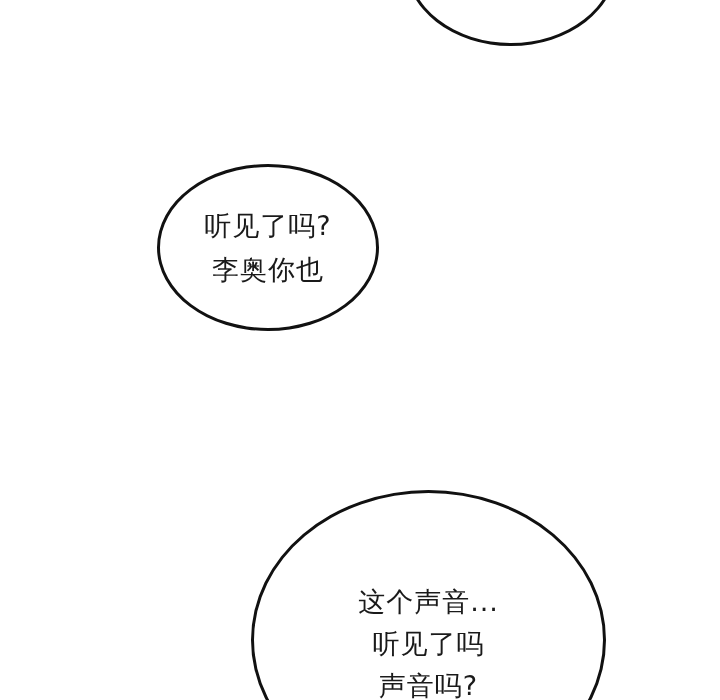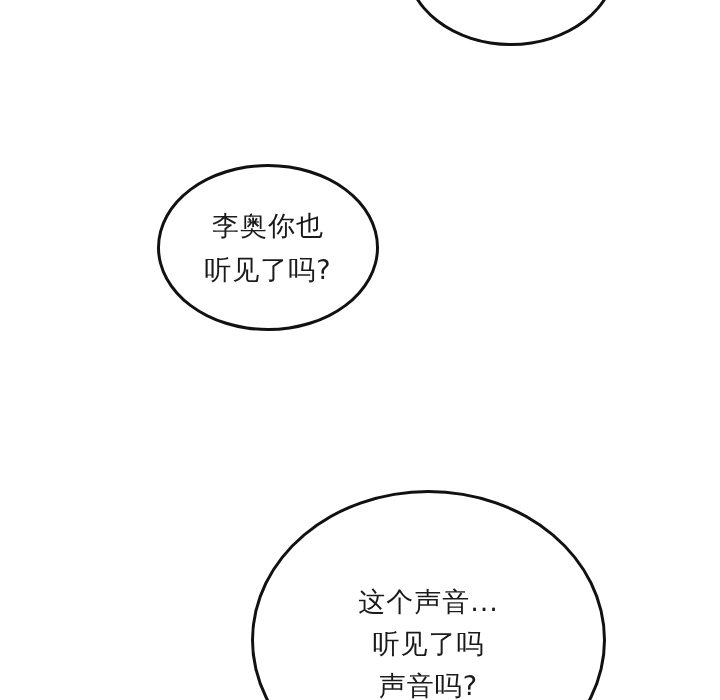--- a/index.html
+++ b/index.html
@@ -58,22 +58,22 @@
       line-height: 42px;
     }
   </style>
 </head>
 <body>
 
 <div id="bubble-top" class="bubble"></div>
 
 <div id="bubble-middle" class="bubble">
   <div class="bubble-text">
+    <span class="line">听见了吗?</span>
     <span class="line">李奥你也</span>
-    <span class="line">听见了吗?</span>
   </div>
 </div>
 
 <div id="bubble-bottom" class="bubble">
   <div class="bubble-text">
     <span class="line">这个声音...</span>
     <span class="line">听见了吗</span>
     <span class="line">声音吗?</span>
   </div>
 </div>

